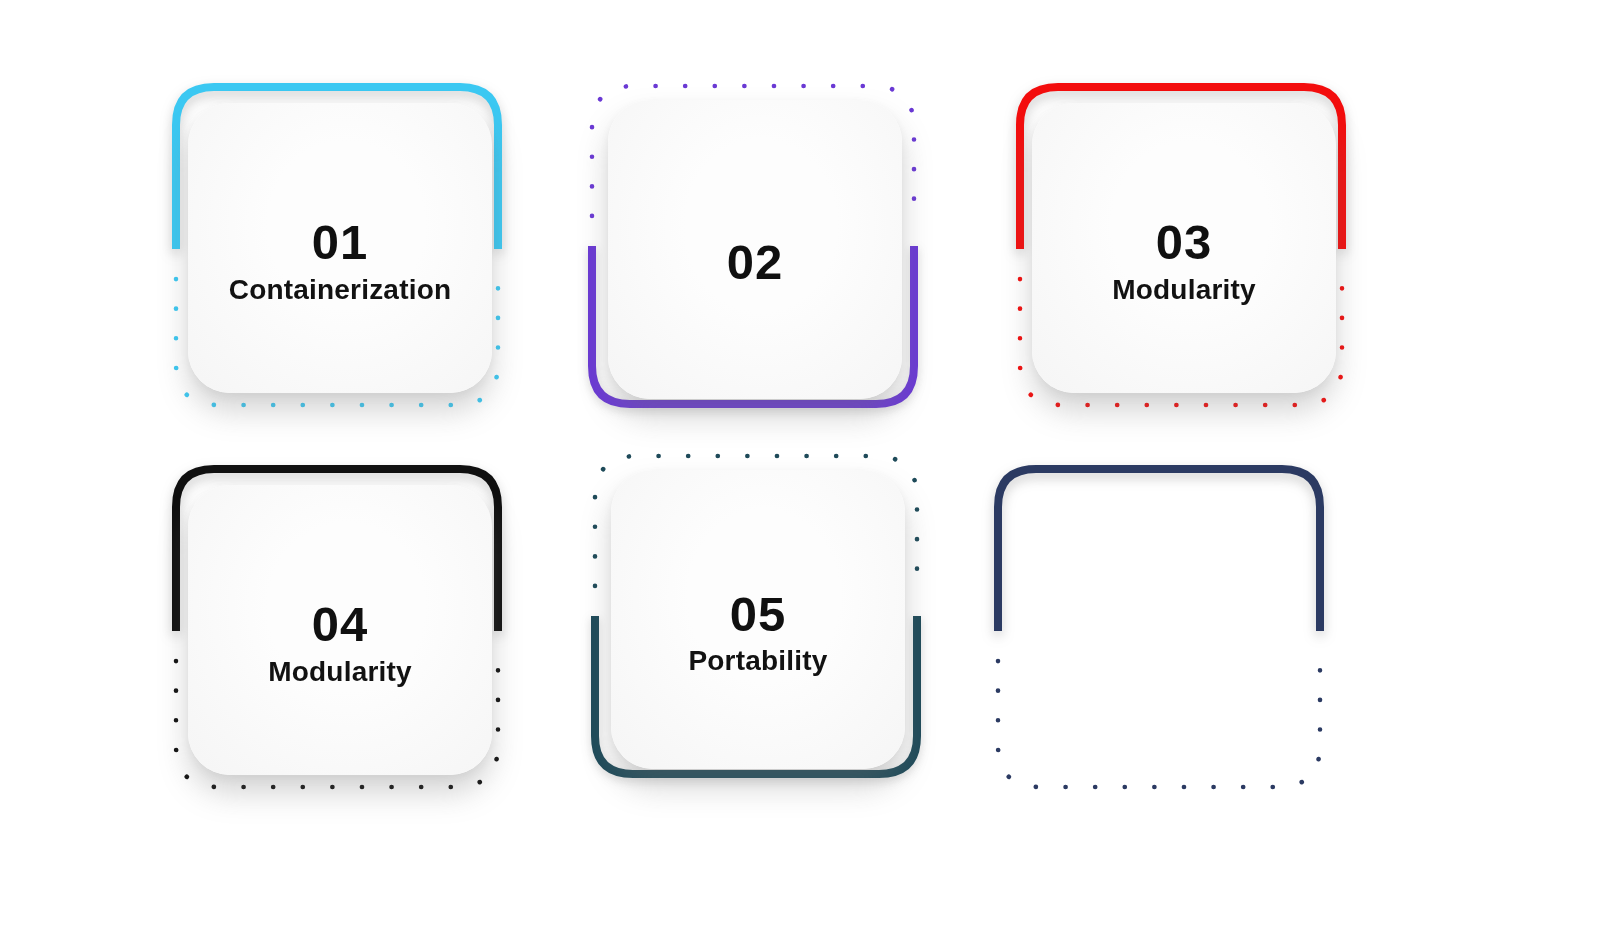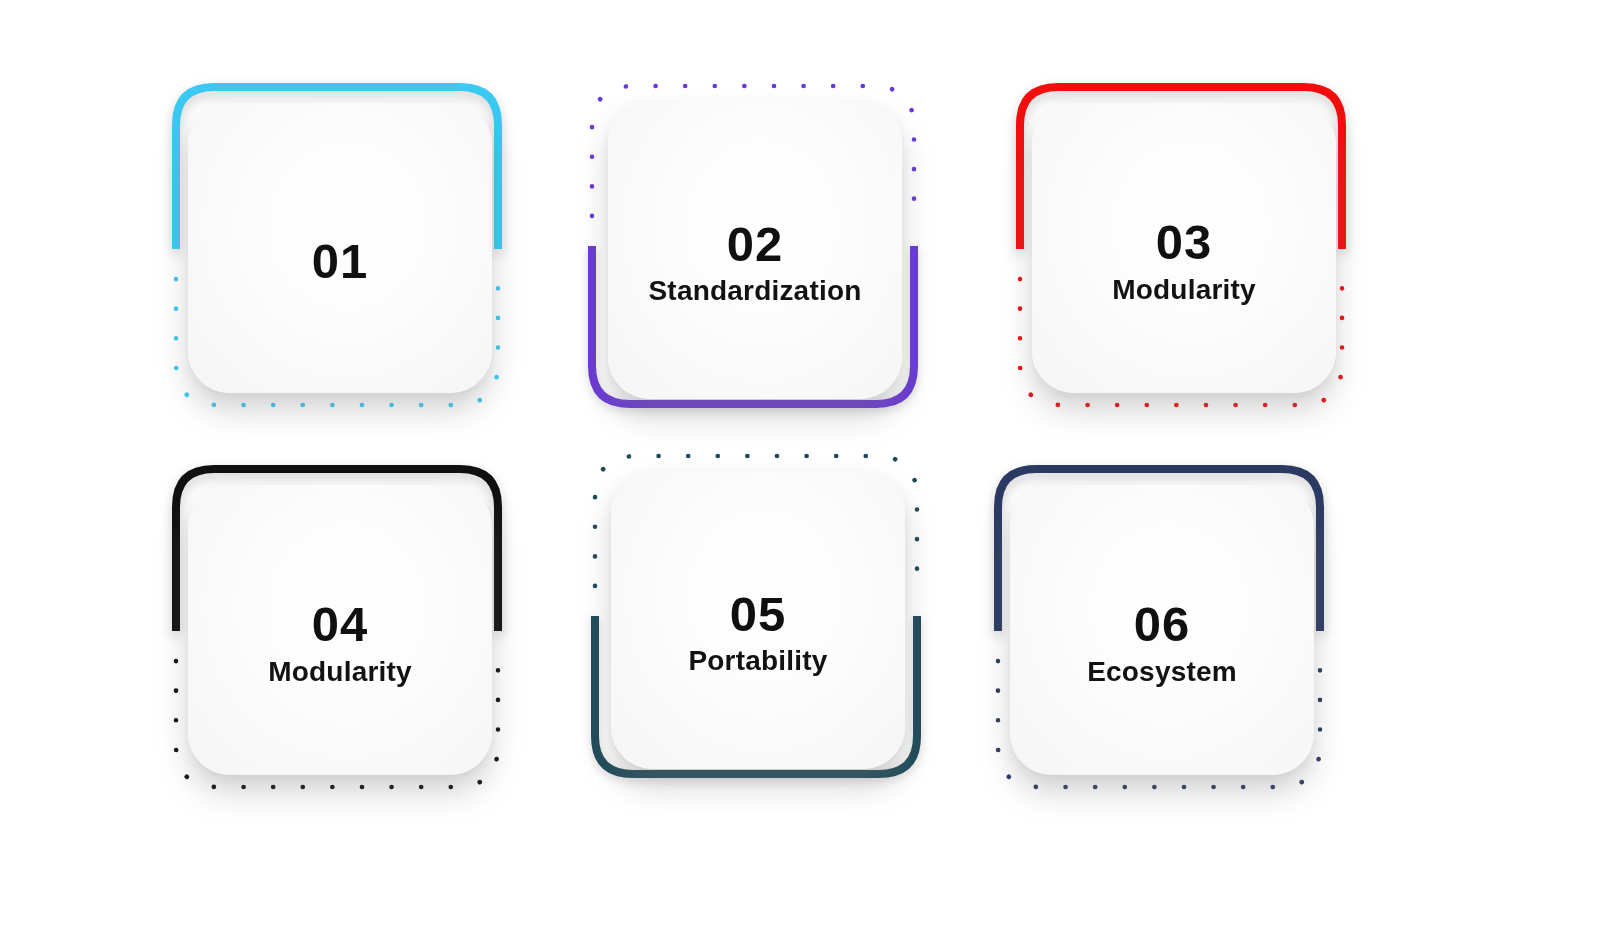--- a/index.html
+++ b/index.html
@@ -90,33 +90,33 @@
   <div id="cards-root">
   <div class="card accent-top" style="color: rgb(59, 200, 242);">
     <svg class="frame" viewBox="0 0 330 330" aria-hidden="true">
       <path class="arc-solid-top" d="M 4 170 L 4 46 Q 4 8 42 8 L 288 8 Q 326 8 326 46 L 326 170"></path>
       <path class="arc-dot-bottom" d="M 4 200 L 4 284 Q 4 326 46 326 L 284 326 Q 326 326 326 284 L 326 200"></path>
       <path class="arc-solid-bottom" d="M 4 164 L 4 284 Q 4 322 42 322 L 288 322 Q 326 322 326 284 L 326 164"></path>
       <path class="arc-dot-top" d="M 4 134 L 4 46 Q 4 4 46 4 L 284 4 Q 326 4 326 46 L 326 134"></path>
     </svg>
     <div class="inner">
       <div class="num">01</div>
+      <div class="label">Containerization</div>
     </div>
   </div>
 
   <div class="card accent-bottom" style="color: rgb(106, 57, 212);">
     <svg class="frame" viewBox="0 0 330 330" aria-hidden="true">
       <path class="arc-solid-top" d="M 4 170 L 4 46 Q 4 8 42 8 L 288 8 Q 326 8 326 46 L 326 170"></path>
       <path class="arc-dot-bottom" d="M 4 200 L 4 284 Q 4 326 46 326 L 284 326 Q 326 326 326 284 L 326 200"></path>
       <path class="arc-solid-bottom" d="M 4 164 L 4 284 Q 4 322 42 322 L 288 322 Q 326 322 326 284 L 326 164"></path>
       <path class="arc-dot-top" d="M 4 134 L 4 46 Q 4 4 46 4 L 284 4 Q 326 4 326 46 L 326 134"></path>
     </svg>
     <div class="inner">
       <div class="num">02</div>
-      <div class="label">Standardization</div>
     </div>
   </div>
 
   <div class="card accent-top" style="color: rgb(243, 13, 13);">
     <svg class="frame" viewBox="0 0 330 330" aria-hidden="true">
       <path class="arc-solid-top" d="M 4 170 L 4 46 Q 4 8 42 8 L 288 8 Q 326 8 326 46 L 326 170"></path>
       <path class="arc-dot-bottom" d="M 4 200 L 4 284 Q 4 326 46 326 L 284 326 Q 326 326 326 284 L 326 200"></path>
       <path class="arc-solid-bottom" d="M 4 164 L 4 284 Q 4 322 42 322 L 288 322 Q 326 322 326 284 L 326 164"></path>
       <path class="arc-dot-top" d="M 4 134 L 4 46 Q 4 4 46 4 L 284 4 Q 326 4 326 46 L 326 134"></path>
     </svg>
@@ -152,19 +152,15 @@
     </div>
   </div>
 
   <div class="card accent-top" style="color: rgb(43, 58, 98);">
     <svg class="frame" viewBox="0 0 330 330" aria-hidden="true">
       <path class="arc-solid-top" d="M 4 170 L 4 46 Q 4 8 42 8 L 288 8 Q 326 8 326 46 L 326 170"></path>
       <path class="arc-dot-bottom" d="M 4 200 L 4 284 Q 4 326 46 326 L 284 326 Q 326 326 326 284 L 326 200"></path>
       <path class="arc-solid-bottom" d="M 4 164 L 4 284 Q 4 322 42 322 L 288 322 Q 326 322 326 284 L 326 164"></path>
       <path class="arc-dot-top" d="M 4 134 L 4 46 Q 4 4 46 4 L 284 4 Q 326 4 326 46 L 326 134"></path>
     </svg>
-    <div class="inner">
-      <div class="num">06</div>
-      <div class="label">Ecosystem</div>
-    </div>
   </div>
 </div>
 </div>
 
 </body></html>

